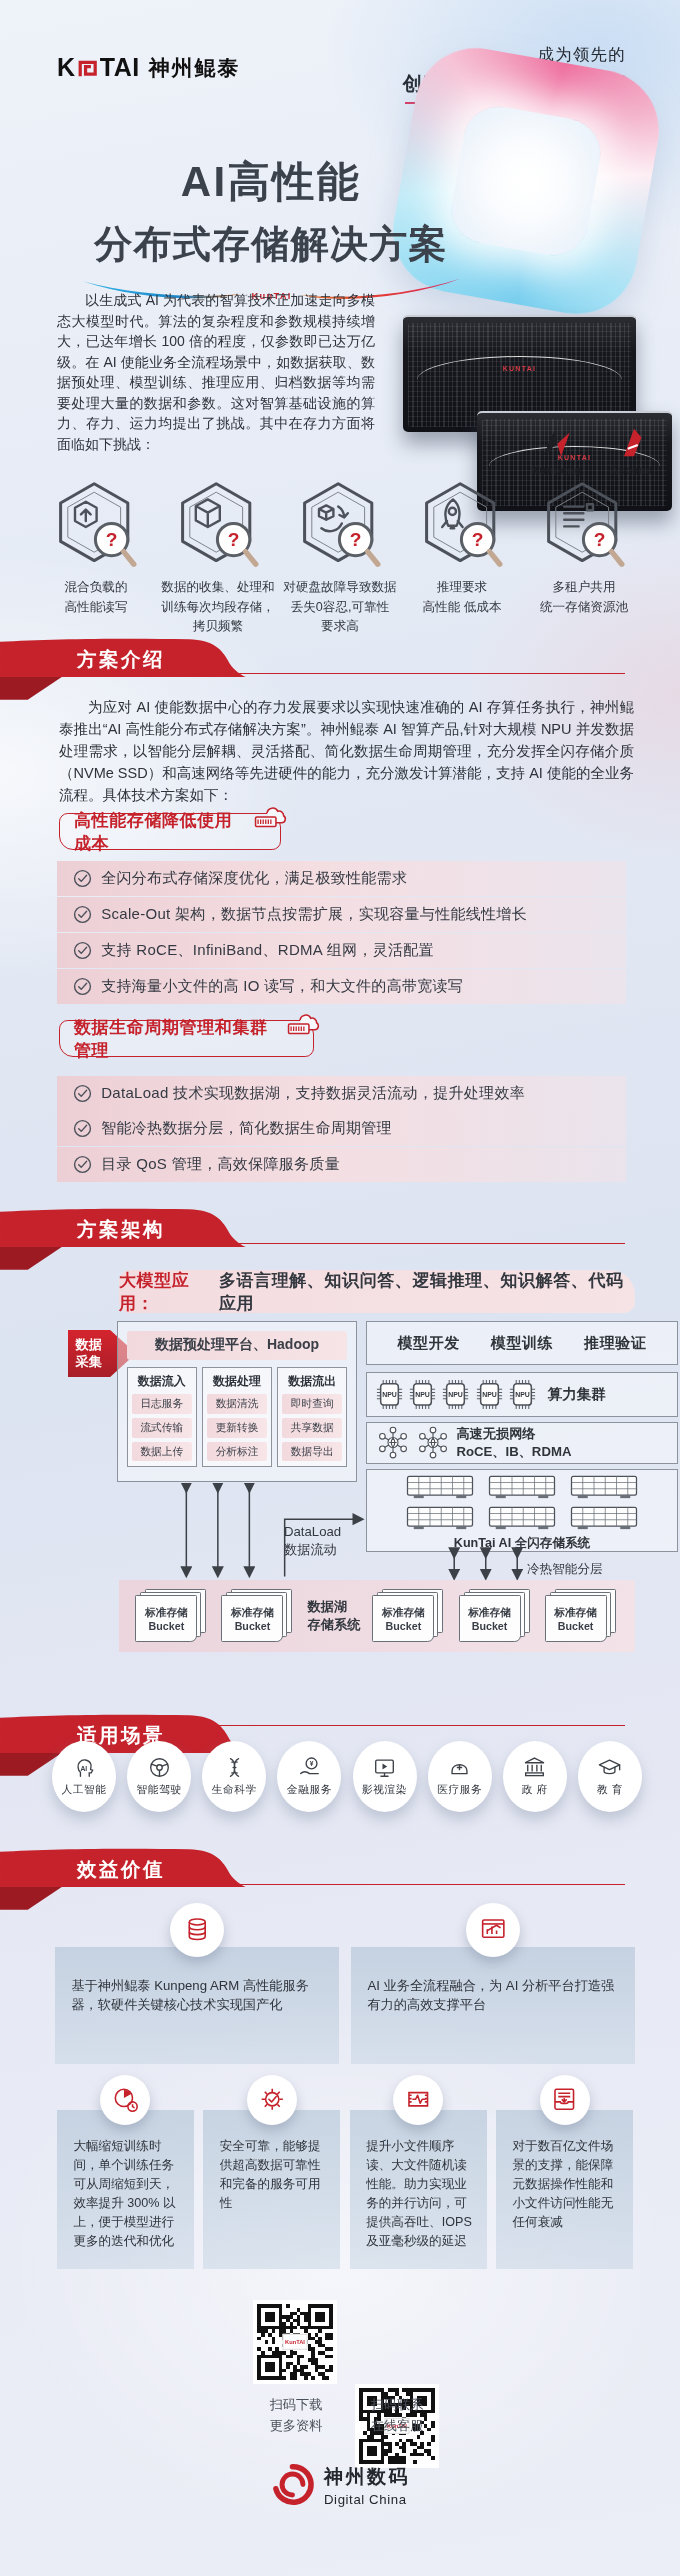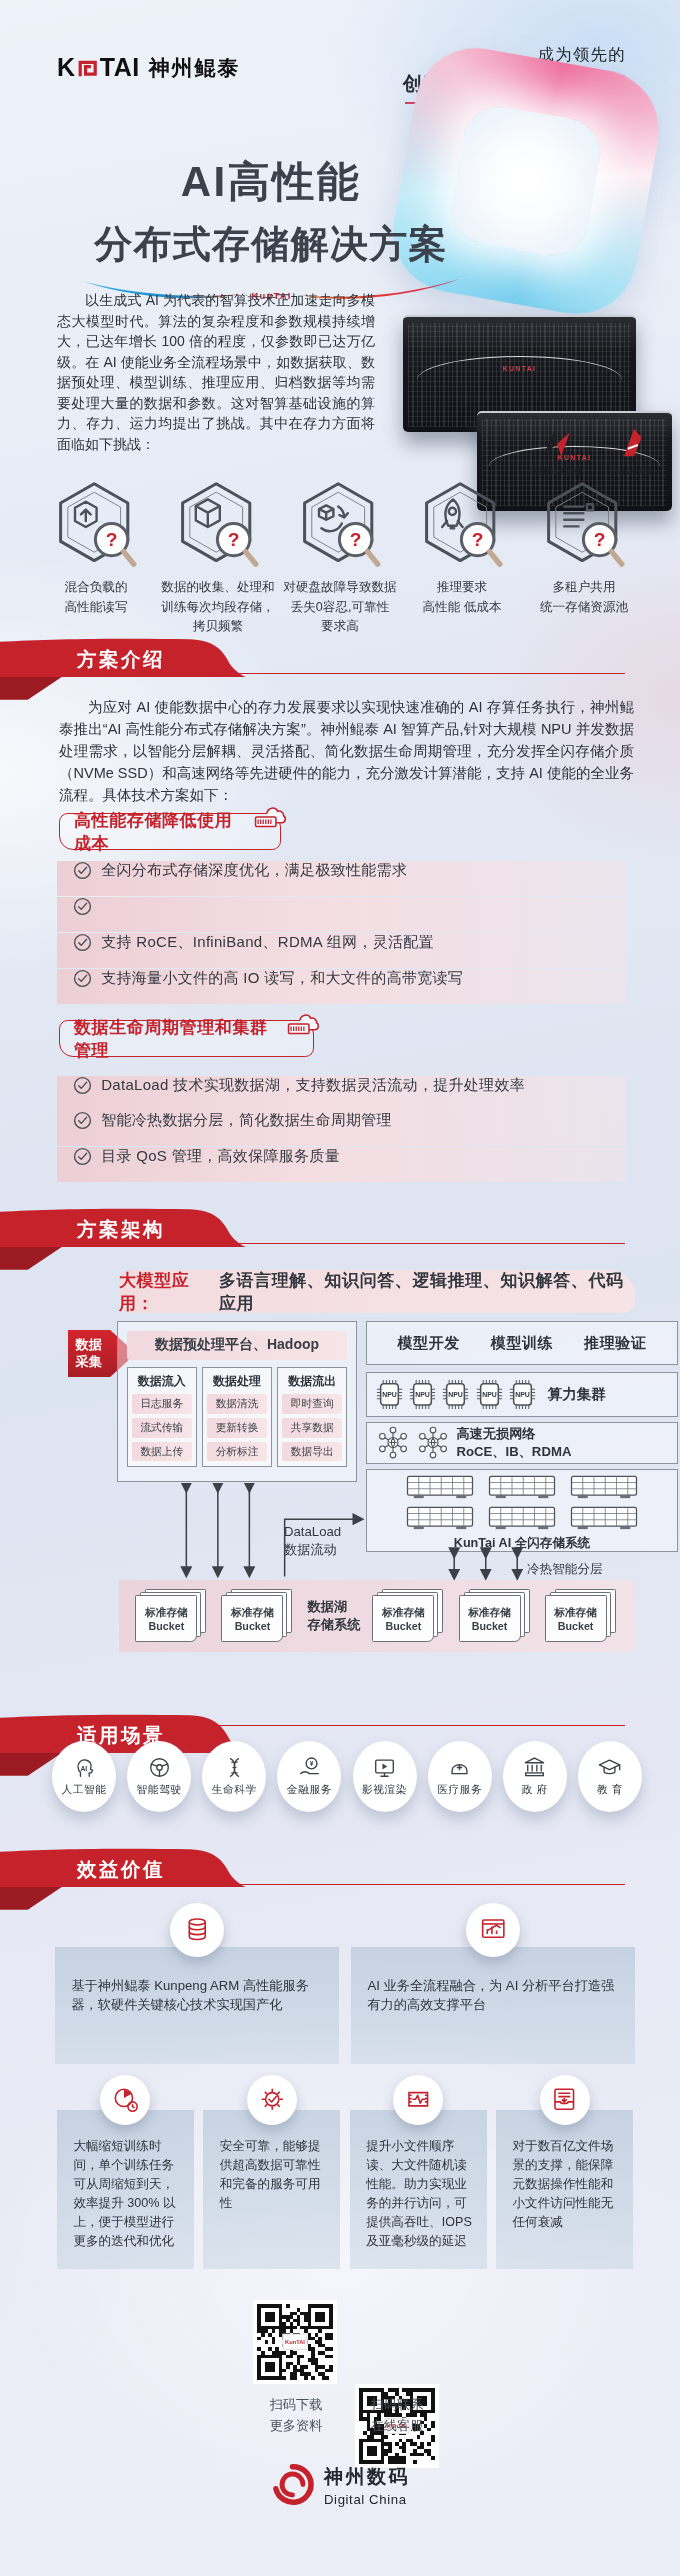--- a/index.html
+++ b/index.html
@@ -70,21 +70,21 @@
   .ribbon{left:0;width:247px;height:63px;}
   .ribbon .rtext{position:absolute;left:58px;top:7.6px;width:126px;text-align:center;color:#fff;font-size:19.5px;font-weight:bold;letter-spacing:2.5px;}
   .sec-line{height:1.3px;background:var(--accent);left:189px;width:436px;}
 
   
   .para2{left:59px;top:696px;width:575px;font-size:14.5px;line-height:22px;text-align:justify;color:#2e333b;}
   .subtitle{border:1.6px solid var(--accent);border-radius:8.8px 14px 8.8px 14px;height:37px;display:flex;align-items:center;
     padding:0 35px 0 14px;background:rgba(255,255,255,.25);}
   .subtitle .stext{color:var(--accent);font-size:17px;font-weight:bold;letter-spacing:0.6px;}
   .subtitle .sic{position:absolute;right:-10px;top:-11.3px;width:37px;height:30px;background:transparent;}
-  .check-row{left:57px;width:569px;height:35px;display:flex;align-items:flex-start;gap:8.8px;padding:0 0 0 16.4px;
+  .check-row{left:57px;width:569px;height:35px;display:flex;align-items:center;gap:8.8px;padding:0 0 0 16.4px;
     background:linear-gradient(90deg,#eccfd5 0%,#f4dee2 45%,rgba(244,226,231,.55) 100%);}
   .check-row .ctext{font-size:15px;color:#343942;letter-spacing:0.3px;}
   .cicon{width:19px;height:19px;flex:0 0 19px;}
 
   
   .arch-banner{left:119px;top:1270px;width:516px;height:43px;background:linear-gradient(90deg,#f3dce0,#f6e3e6);
     border-radius:11.3px 25px 11.3px 11.3px;display:flex;align-items:center;justify-content:center;font-size:17px;font-weight:bold;color:#33383f;letter-spacing:0.6px;}
   .arch-banner .bp{color:var(--accent);}
   .side-arrow{left:40px;top:1330px;width:68px;height:47px;background:linear-gradient(180deg,#d4242e,#a81e27);
     clip-path:polygon(0 0,62% 0,100% 50%,62% 100%,0 100%);display:flex;align-items:center;padding-left:7.6px;
@@ -332,20 +332,21 @@
           <circle cx="15" cy="15" r="12.5" fill="none" stroke="#4d525a" stroke-width="2.2"></circle>
           <path d="M9,15.5 l4,4 l8.5,-9.5" fill="none" stroke="#4d525a" stroke-width="2.2" stroke-linecap="round" stroke-linejoin="round"></path>
         </svg></span>
     <div class="ctext">全闪分布式存储深度优化，满足极致性能需求</div>
   </div>
   <div class="abs check-row" style="top:897px;">
     <span class="cicon"><svg viewBox="0 0 30 30">
           <circle cx="15" cy="15" r="12.5" fill="none" stroke="#4d525a" stroke-width="2.2"></circle>
           <path d="M9,15.5 l4,4 l8.5,-9.5" fill="none" stroke="#4d525a" stroke-width="2.2" stroke-linecap="round" stroke-linejoin="round"></path>
         </svg></span>
+    <div class="ctext">Scale-Out 架构，数据节点按需扩展，实现容量与性能线性增长</div>
   </div>
   <div class="abs check-row" style="top:933px;">
     <span class="cicon"><svg viewBox="0 0 30 30">
           <circle cx="15" cy="15" r="12.5" fill="none" stroke="#4d525a" stroke-width="2.2"></circle>
           <path d="M9,15.5 l4,4 l8.5,-9.5" fill="none" stroke="#4d525a" stroke-width="2.2" stroke-linecap="round" stroke-linejoin="round"></path>
         </svg></span>
     <div class="ctext">支持 RoCE、InfiniBand、RDMA 组网，灵活配置</div>
   </div>
   <div class="abs check-row" style="top:969px;">
     <span class="cicon"><svg viewBox="0 0 30 30">

